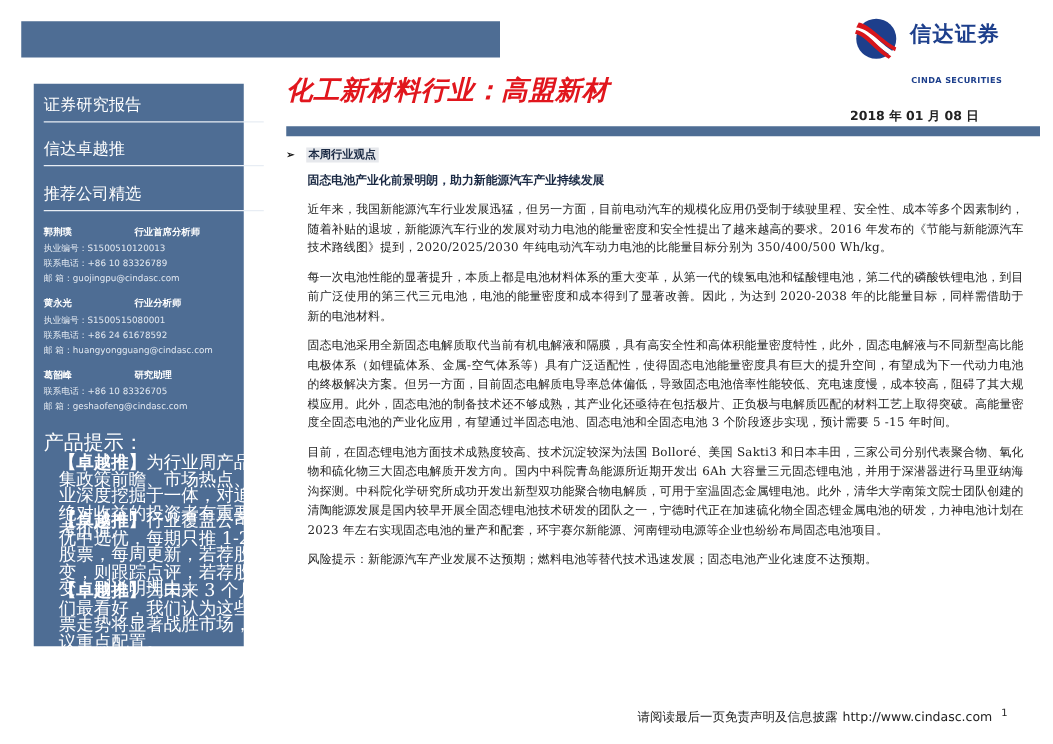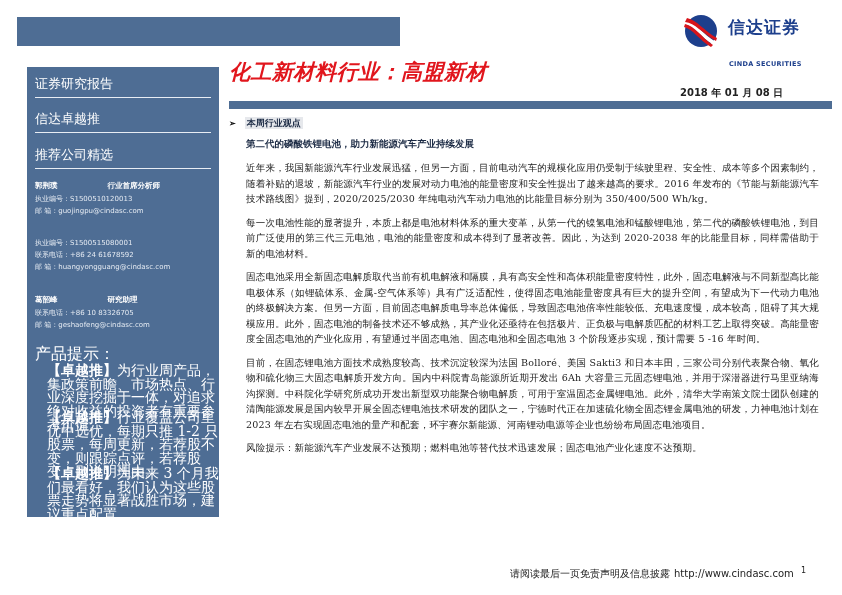--- a/index.html
+++ b/index.html
@@ -5,21 +5,21 @@
   * { margin: 0; padding: 0; box-sizing: border-box; }
   html, body { width: 842px; height: 595px; background: #ffffff; overflow: hidden; }
   body { position: relative; font-family: "DejaVu Serif", serif; color: #222; }
 
   .top-band { position: absolute; left: 17px; top: 17px; width: 383px; height: 29px; background: #4e6d94; }
   .logo { position: absolute; left: 684px; top: 14px; width: 148px; height: 34px; }
   .logo-mark { position: absolute; left: 0; top: 0; width: 34px; height: 34px; }
   .logo-cn { position: absolute; left: 44px; top: 2px; font-family: "DejaVu Sans", sans-serif; font-weight: bold; font-size: 17px; color: #1d3f8c; letter-spacing: 1px; }
   .logo-en { position: absolute; left: 45px; top: 23px; font-family: "DejaVu Sans", sans-serif; font-weight: bold; font-size: 6.5px; color: #1d3f8c; letter-spacing: 0.3px; margin-top: 23px; }
 
-  .sidebar { position: absolute; left: 27px; top: 67px; width: 192px; height: 450px; background: #4e6d94; color: #fff; }
+  .sidebar { position: absolute; left: 27px; top: 67px; width: 168px; height: 450px; background: #4e6d94; color: #fff; }
   .side-head { position: absolute; left: 8px; font-family: "DejaVu Sans", sans-serif; font-size: 13px; color: #fff; width: 176px; padding-bottom: 4px; border-bottom: 1px solid #e8edf4; }
   .analyst { position: absolute; left: 8px; width: 180px; font-size: 7px; color: #e4eaf2; line-height: 12px; }
   .analyst .name { font-weight: bold; font-size: 7.5px; color: #fff; margin-bottom: 1px; }
   .analyst .name span { margin-left: 10px; padding-left: 40px; }
   .analyst .row .v { font-family: "DejaVu Sans", sans-serif; }
   .tips-title { position: absolute; left: 8px; top: 277px; font-size: 16px; font-weight: normal; color: #fff; }
   .tip { position: absolute; left: 20px; width: 178px; font-size: 14px; line-height: 13.5px; color: #fff; }
   .tip b { font-weight: bold; }
   .company { position: absolute; left: 8px; top: 467px; width: 180px; font-size: 6.5px; color: #e4eaf2; line-height: 11px; }
   .company .en { font-family: "DejaVu Sans", sans-serif; font-size: 7px; color: #fff; }
@@ -58,24 +58,26 @@
 </div>
 
 <aside class="sidebar">
   <div class="side-head" style="top:8px">证券研究报告</div>
   <div class="side-head" style="top:43px">信达卓越推</div>
   <div class="side-head" style="top:79px">推荐公司精选</div>
 
   <div class="analyst" style="top:113px">
     <div class="name"><b>郭荆璞</b><span>行业首席分析师</span></div>
     <div class="row"><span>执业编号：</span><span class="v">S1500510120013</span></div>
+    <div class="row"><span>联系电话：</span><span class="v">+86 10 83326789</span></div>
     <div class="row"><span>邮    箱：</span><span class="v">guojingpu@cindasc.com</span></div>
   </div>
 
   <div class="analyst" style="top:170px">
+    <div class="name"><b>黄永光</b><span>行业分析师</span></div>
     <div class="row"><span>执业编号：</span><span class="v">S1500515080001</span></div>
     <div class="row"><span>联系电话：</span><span class="v">+86 24 61678592</span></div>
     <div class="row"><span>邮    箱：</span><span class="v">huangyongguang@cindasc.com</span></div>
   </div>
 
   <div class="analyst" style="top:227px">
     <div class="name"><b>葛韶峰</b><span>研究助理</span></div>
     <div class="row"><span>联系电话：</span><span class="v">+86 10 83326705</span></div>
     <div class="row"><span>邮  箱：</span><span class="v">geshaofeng@cindasc.com</span></div>
   </div>
@@ -90,24 +92,24 @@
 
 <h1 class="title">化工新材料行业：高盟新材</h1>
 <div class="date">2018 年 01 月 08 日</div>
 <div class="title-rule"></div>
 
 <div class="section">
   <span class="arrow">➢</span><span class="label">本周行业观点</span>
 </div>
 
 <main class="content">
-  <div class="headline">第二代的磷酸铁锂电池，助力新能源汽车产业持续发展</div>
+  <div class="headline">固态电池产业化前景明朗，助力新能源汽车产业持续发展</div>
   <p class="para">近年来，我国新能源汽车行业发展迅猛，但另一方面，目前电动汽车的规模化应用仍受制于续驶里程、安全性、成本等多个因素制约，随着补贴的退坡，新能源汽车行业的发展对动力电池的能量密度和安全性提出了越来越高的要求。2016 年发布的《节能与新能源汽车技术路线图》提到，2020/2025/2030 年纯电动汽车动力电池的比能量目标分别为 350/400/500 Wh/kg。</p>
   <p class="para">每一次电池性能的显著提升，本质上都是电池材料体系的重大变革，从第一代的镍氢电池和锰酸锂电池，第二代的磷酸铁锂电池，到目前广泛使用的第三代三元电池，电池的能量密度和成本得到了显著改善。因此，为达到 2020-2038 年的比能量目标，同样需借助于新的电池材料。</p>
-  <p class="para">固态电池采用全新固态电解质取代当前有机电解液和隔膜，具有高安全性和高体积能量密度特性，此外，固态电解液与不同新型高比能电极体系（如锂硫体系、金属-空气体系等）具有广泛适配性，使得固态电池能量密度具有巨大的提升空间，有望成为下一代动力电池的终极解决方案。但另一方面，目前固态电解质电导率总体偏低，导致固态电池倍率性能较低、充电速度慢，成本较高，阻碍了其大规模应用。此外，固态电池的制备技术还不够成熟，其产业化还亟待在包括极片、正负极与电解质匹配的材料工艺上取得突破。高能量密度全固态电池的产业化应用，有望通过半固态电池、固态电池和全固态电池 3 个阶段逐步实现，预计需要 5 -16 年时间。</p>
+  <p class="para">固态电池采用全新固态电解质取代当前有机电解液和隔膜，具有高安全性和高体积能量密度特性，此外，固态电解液与不同新型高比能电极体系（如锂硫体系、金属-空气体系等）具有广泛适配性，使得固态电池能量密度具有巨大的提升空间，有望成为下一代动力电池的终极解决方案。但另一方面，目前固态电解质电导率总体偏低，导致固态电池倍率性能较低、充电速度慢，成本较高，阻碍了其大规模应用。此外，固态电池的制备技术还不够成熟，其产业化还亟待在包括极片、正负极与电解质匹配的材料工艺上取得突破。高能量密度全固态电池的产业化应用，有望通过半固态电池、固态电池和全固态电池 3 个阶段逐步实现，预计需要 5 -15 年时间。</p>
   <p class="para">目前，在固态锂电池方面技术成熟度较高、技术沉淀较深为法国 Bolloré、美国 Sakti3 和日本丰田，三家公司分别代表聚合物、氧化物和硫化物三大固态电解质开发方向。国内中科院青岛能源所近期开发出 6Ah 大容量三元固态锂电池，并用于深潜器进行马里亚纳海沟探测。中科院化学研究所成功开发出新型双功能聚合物电解质，可用于室温固态金属锂电池。此外，清华大学南策文院士团队创建的清陶能源发展是国内较早开展全固态锂电池技术研发的团队之一，宁德时代正在加速硫化物全固态锂金属电池的研发，力神电池计划在 2023 年左右实现固态电池的量产和配套，环宇赛尔新能源、河南锂动电源等企业也纷纷布局固态电池项目。</p>
   <p class="para">风险提示：新能源汽车产业发展不达预期；燃料电池等替代技术迅速发展；固态电池产业化速度不达预期。</p>
 </main>
 
 <div class="footer">
   <span>请阅读最后一页免责声明及信息披露</span><span class="url">http://www.cindasc.com</span>
 </div>
 <div class="page-num">1</div>
 
 </body></html>

